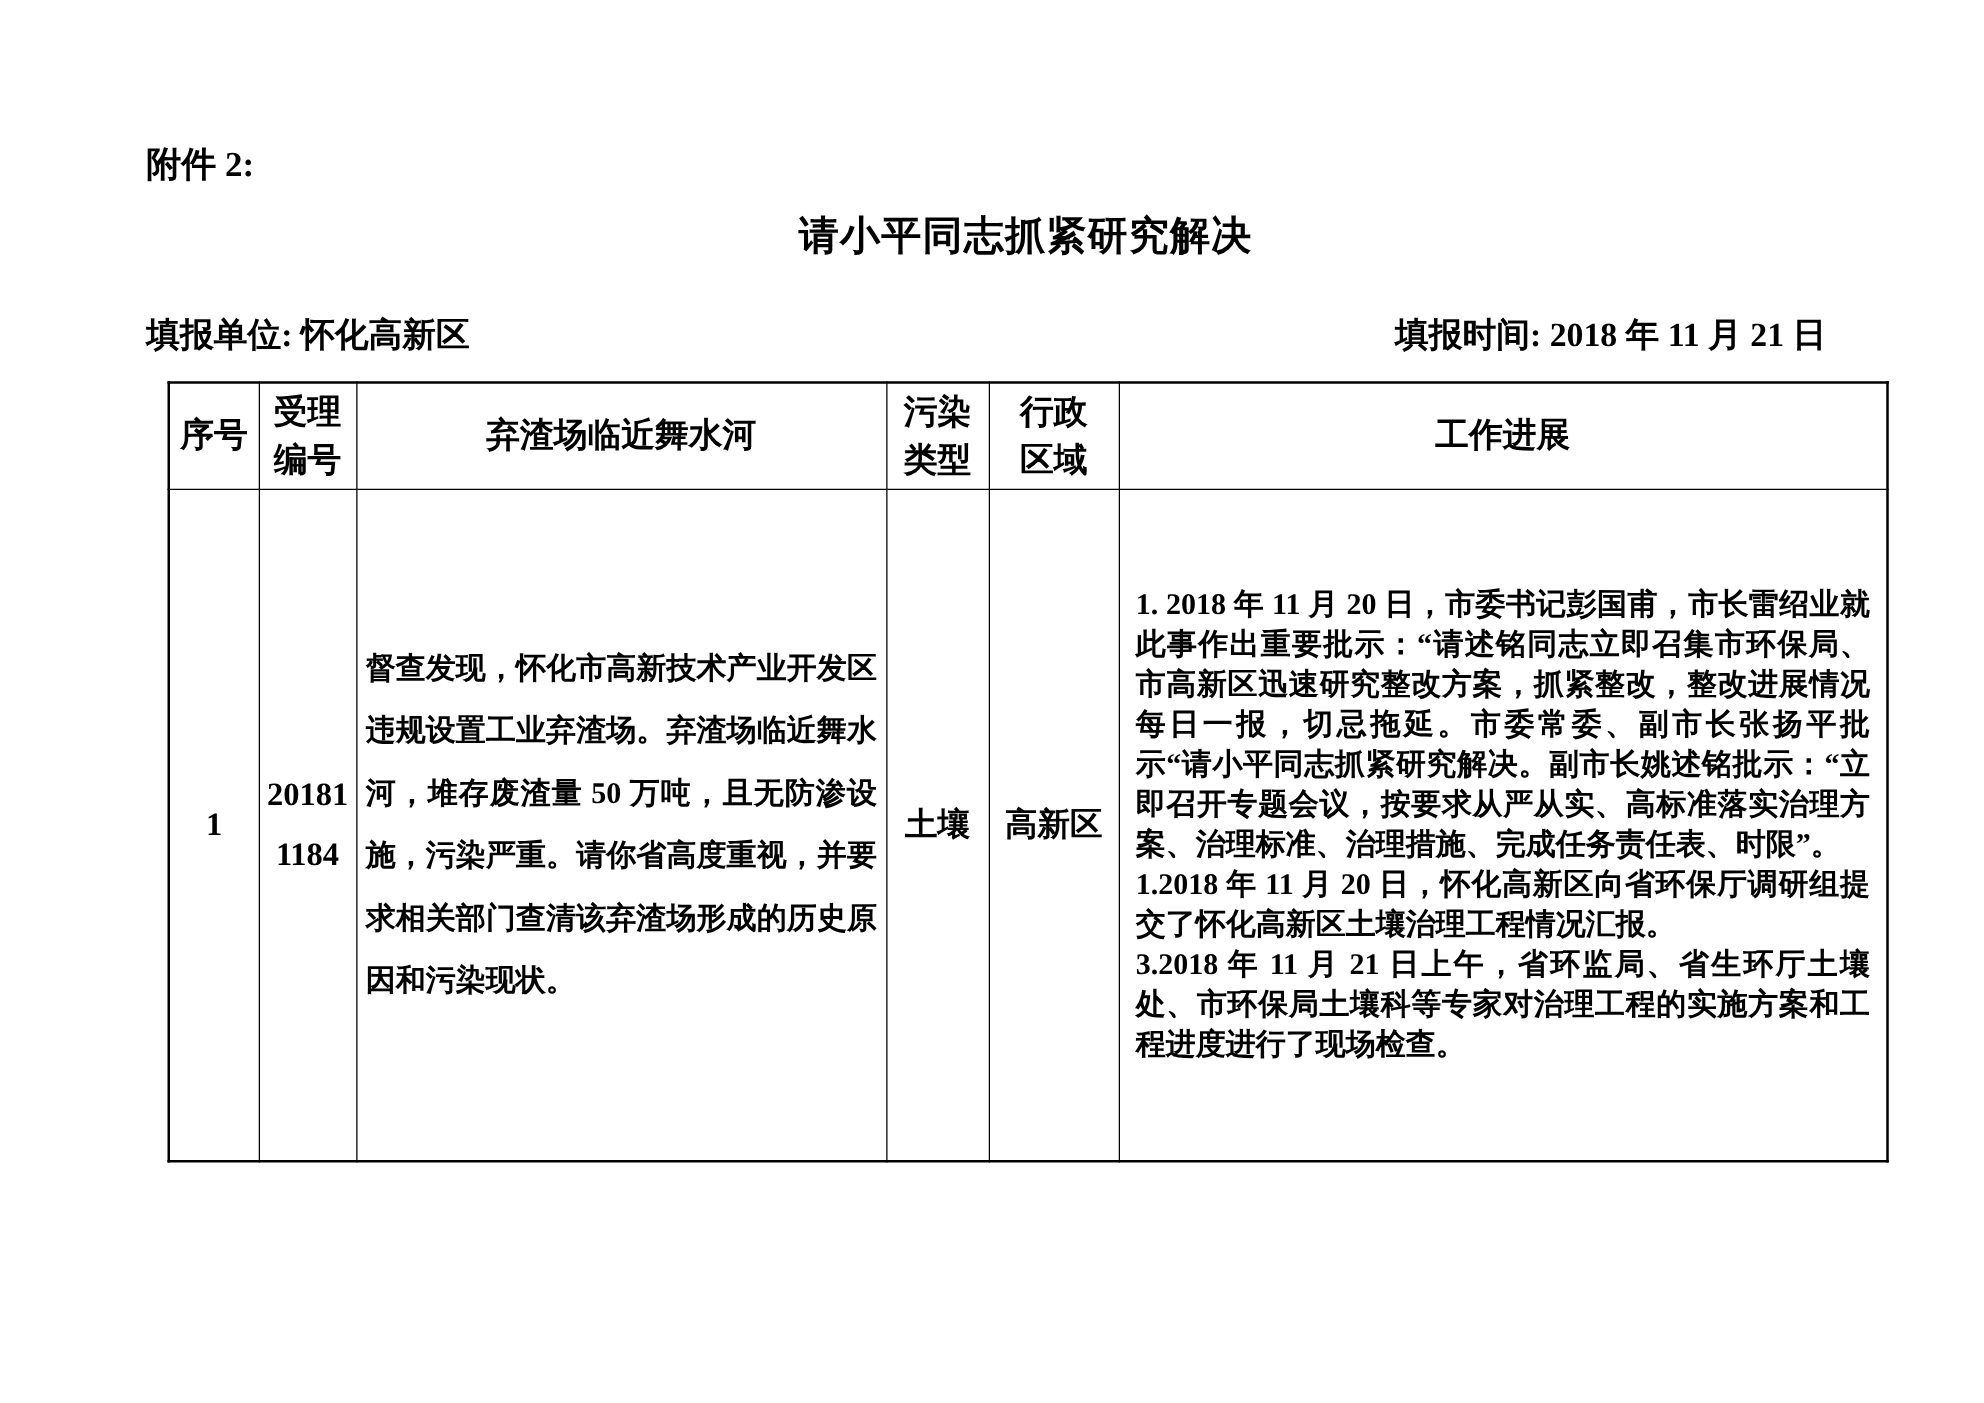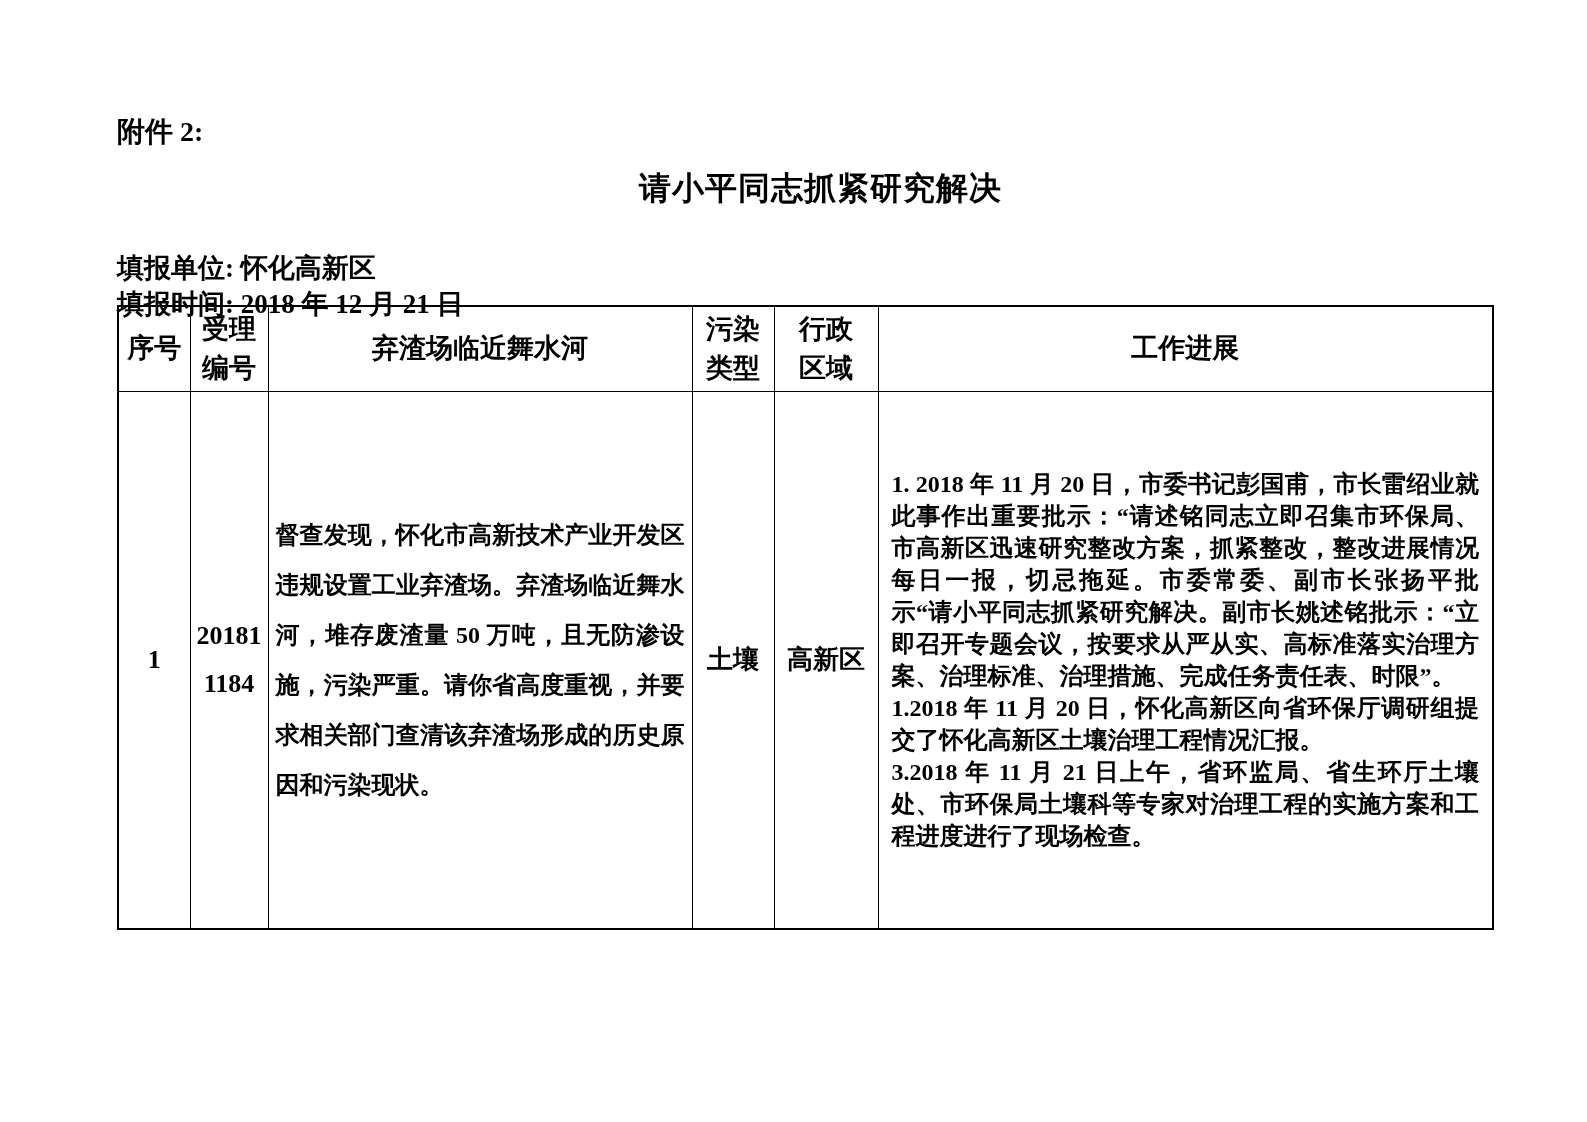--- a/index.html
+++ b/index.html
@@ -18,26 +18,26 @@
     font-size: 28px; font-weight: bold;
   }
   .title {
     position: absolute; left: 0; top: 167px; width: 100%;
     text-align: center; font-size: 32px; font-weight: bold;
     letter-spacing: 1px;
   }
   .meta-row {
     position: absolute; left: 90px; top: 250px; width: 1392px;
     display: flex; justify-content: space-between;
-    font-size: 27px; font-weight: bold; flex-direction: column;
+    font-size: 27px; font-weight: bold;
   }
   .meta-time { padding-right: 48px; }
 
   table.doc-table {
-    position: absolute; left: 90px; top: 305px;
+    position: absolute; left: 107px; top: 305px;
     width: 1375px; height: 623px;
     border-collapse: collapse; table-layout: fixed;
     border: 2.5px solid #000;
   }
   .doc-table th, .doc-table td {
     border: 1.5px solid #000;
     vertical-align: middle;
     font-weight: bold;
   }
   .doc-table thead tr { height: 85px; }
@@ -66,21 +66,21 @@
 <body>
 
 <div class="page">
 
   <div class="attachment">附件 2:</div>
 
   <div class="title">请小平同志抓紧研究解决</div>
 
   <div class="meta-row">
     <span class="meta-unit">填报单位: 怀化高新区</span>
-    <span class="meta-time">填报时间: 2018 年 12 月 21 日</span>
+    <span class="meta-time">填报时间: 2018 年 11 月 21 日</span>
   </div>
 
   <table class="doc-table">
     <colgroup>
       <col style="width:72px">
       <col style="width:78px">
       <col style="width:424px">
       <col style="width:82px">
       <col style="width:104px">
       <col style="width:615px">

